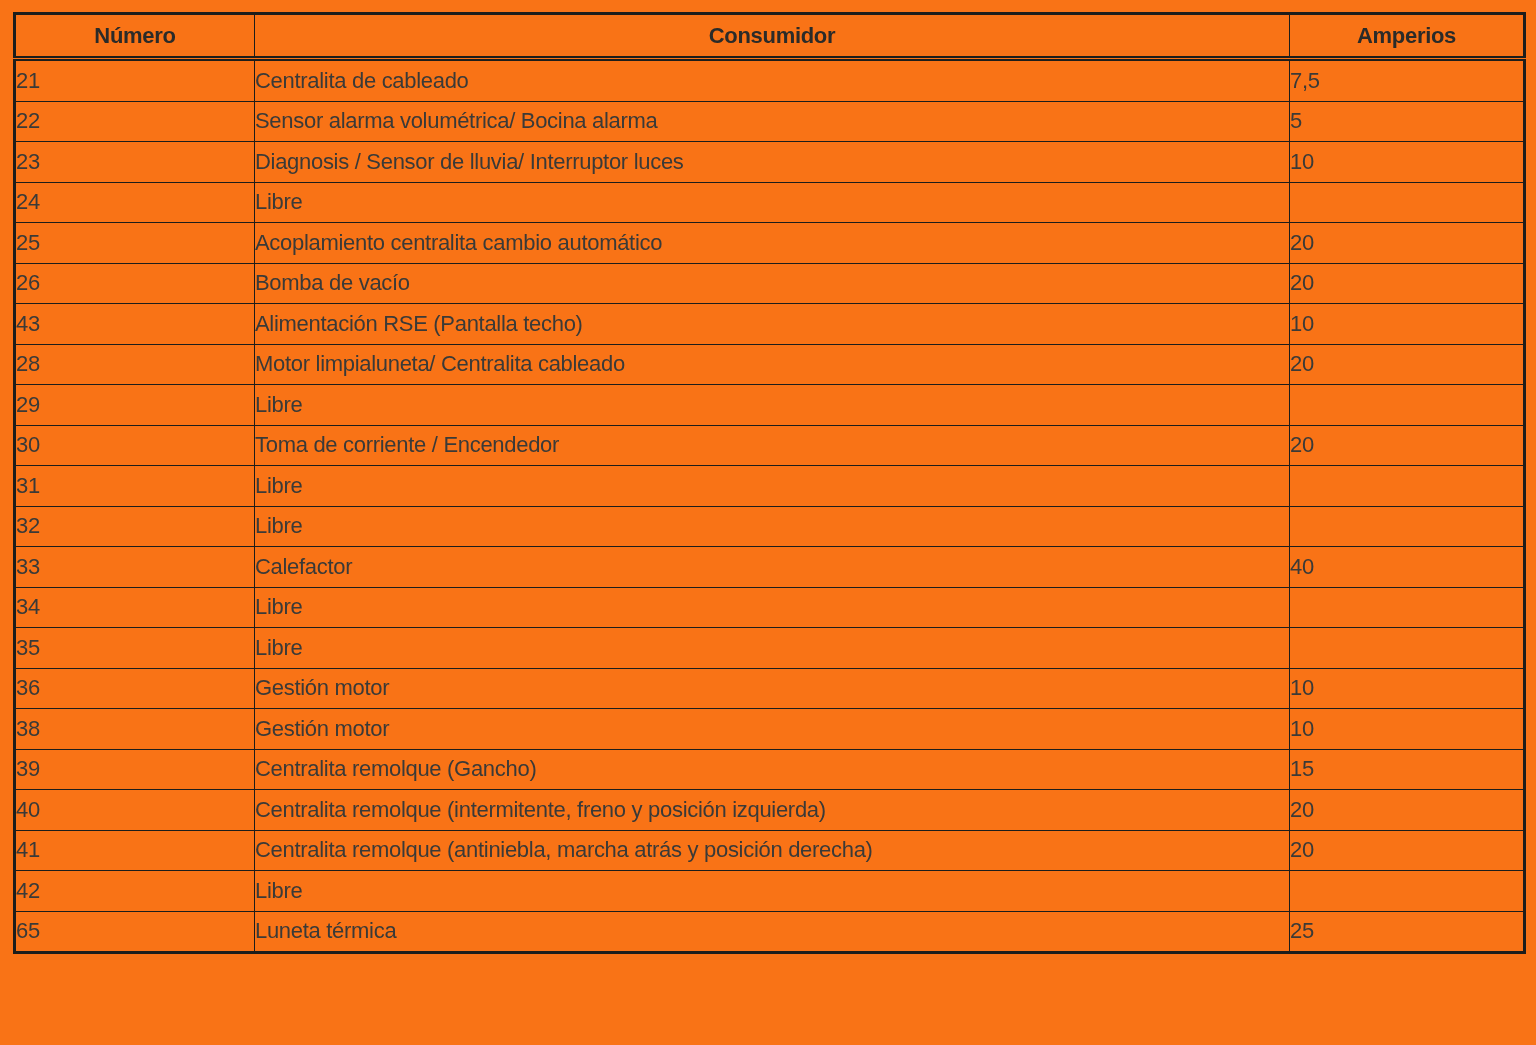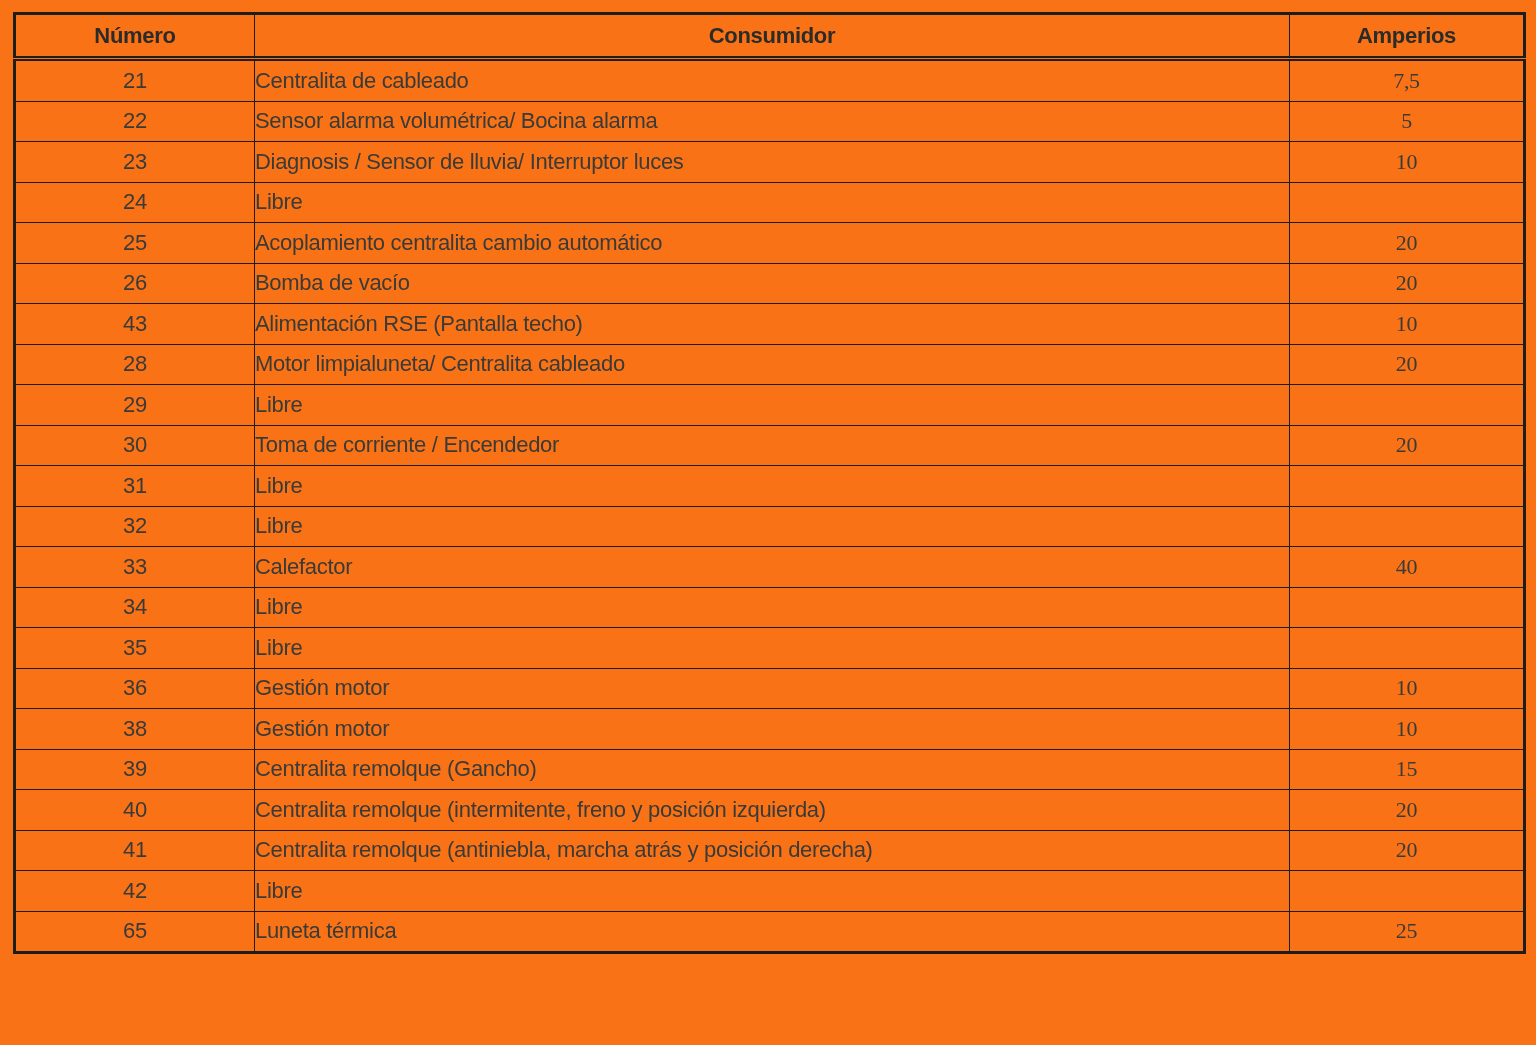--- a/index.html
+++ b/index.html
@@ -44,29 +44,28 @@
     font-size: 22px;
     font-weight: normal;
     vertical-align: middle;
     letter-spacing: -0.3px;
     border: 1px solid #1d1d1b;
     padding: 0;
     white-space: nowrap;
     overflow: hidden;
   }
   td.c-num {
-    text-align: center;
+    text-align: left;
   }
   td.c-desc {
     text-align: left;
     padding-left: 10px;
   }
   td.c-amp {
-    text-align: center;
-    font-family: Liberation Serif, serif;
+    text-align: left;
   }
 </style>
 </head>
 <body>
 
 <div class="page">
   <table class="fuse-table">
     <colgroup>
       <col style="width: 240px">
       <col style="width: 1035px">

